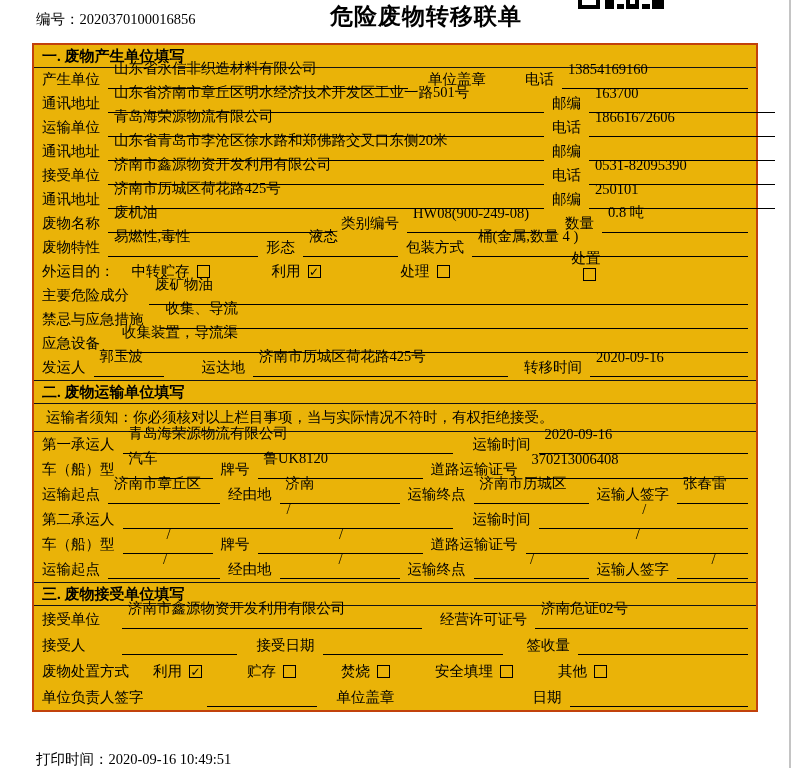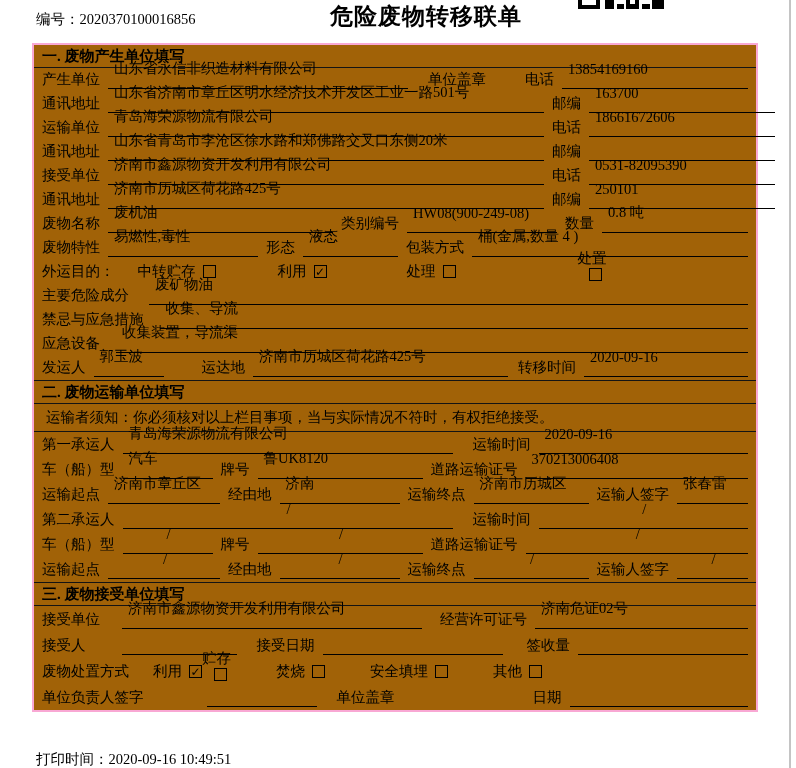--- a/index.html
+++ b/index.html
@@ -14,21 +14,21 @@
 
   
   .hdr { position:relative; height:42px; }
   .doc-no { position:absolute; left:36px; top:10px; font-size:14.5px; white-space:nowrap; }
   .doc-title { position:absolute; left:330px; top:1px; font-size:23px; font-weight:bold; letter-spacing:1px; white-space:nowrap; }
   .qr-frag { position:absolute; left:578px; top:0; }
 
   
   .form-table {
     position:absolute; left:32px; top:43px; width:726px;
-    border:2px solid #f9a8d4; background:#a16207;
+    border:2px solid #c2410c; background:#eab308;
   }
   .section + .section { border-top:1px solid #141414; }
   .sec-header {
     font-size:15px; font-weight:bold; padding:2px 8px; height:23px;
     border-bottom:1px solid #141414; white-space:nowrap;
   }
   .notice {
     height:28px; display:flex; align-items:center; padding:0 12px;
     border-bottom:1px solid #141414; font-size:14.5px; white-space:nowrap;
   }
@@ -130,21 +130,21 @@
         <div class="row">
           <span class="lbl">废物特性</span>
           <span class="line" style="width: 150px; flex: 0 0 150px;">易燃性,毒性</span>
           <span class="lbl">形态</span>
           <span class="line" style="width: 95px; flex: 0 0 95px;">液态</span>
           <span class="lbl">包装方式</span>
           <span class="line" style="flex: 1 1 auto;">桶(金属,数量 4 )</span>
         </div>
         <div class="row">
           <span class="lbl">外运目的：</span>
-          <span class="check" style="margin-left: 15px;">
+          <span class="check" style="margin-left: 9px;">
             <span class="cb-lab">中转贮存</span>
             <span class="cb-box"></span>
           </span>
           <span class="check" style="margin-left: 62px;">
             <span class="cb-lab">利用</span>
             <span class="cb-box">✓</span>
           </span>
           <span class="check" style="margin-left: 80px;">
             <span class="cb-lab">处理</span>
             <span class="cb-box"></span>
@@ -164,21 +164,21 @@
         </div>
         <div class="row">
           <span class="lbl">应急设备</span>
           <span class="line" style="flex: 1 1 auto; margin-left: 8px;">收集装置，导流渠</span>
         </div>
         <div class="row">
           <span class="lbl">发运人</span>
           <span class="line" style="width: 70px; flex: 0 0 70px;">郭玉波</span>
           <span class="lbl" style="margin-left: 30px;">运达地</span>
           <span class="line" style="width: 255px; flex: 0 0 255px;">济南市历城区荷花路425号</span>
-          <span class="lbl" style="margin-left: 2px;">转移时间</span>
+          <span class="lbl" style="margin-left: 8px;">转移时间</span>
           <span class="line" style="flex: 1 1 auto;">2020-09-16</span>
         </div>
       </div>
       <div class="section sec-2">
         <div class="sec-header">二. 废物运输单位填写</div>
         <div class="notice">运输者须知：你必须核对以上栏目事项，当与实际情况不符时，有权拒绝接受。</div>
         <div class="row">
           <span class="lbl">第一承运人</span>
           <span class="line" style="width: 330px; flex: 0 0 330px;">青岛海荣源物流有限公司</span>
           <span class="lbl" style="margin-left: 12px;">运输时间</span>
@@ -242,21 +242,21 @@
           <span class="line" style="width: 180px; flex: 0 0 180px;"></span>
           <span class="lbl" style="margin-left: 16px;">签收量</span>
           <span class="line" style="flex: 1 1 auto;"></span>
         </div>
         <div class="row">
           <span class="lbl">废物处置方式</span>
           <span class="check" style="margin-left: 16px;">
             <span class="cb-lab">利用</span>
             <span class="cb-box">✓</span>
           </span>
-          <span class="check" style=" flex-direction: column;">
+          <span class="check" style="margin-left: 45px;">
             <span class="cb-lab">贮存</span>
             <span class="cb-box"></span>
           </span>
           <span class="check" style="margin-left: 45px;">
             <span class="cb-lab">焚烧</span>
             <span class="cb-box"></span>
           </span>
           <span class="check" style="margin-left: 45px;">
             <span class="cb-lab">安全填埋</span>
             <span class="cb-box"></span>

